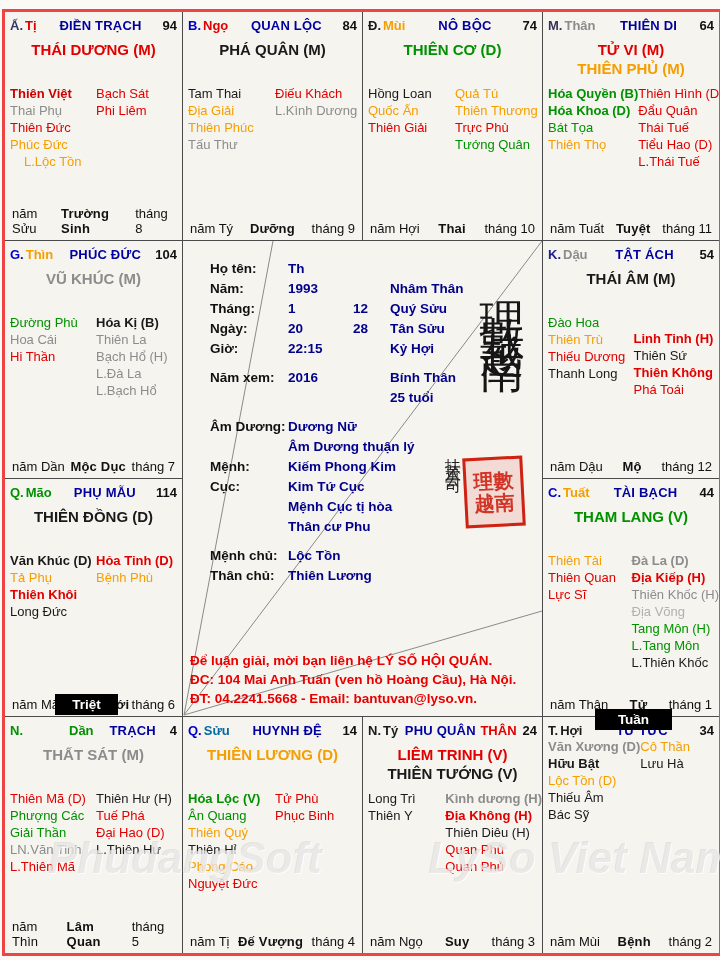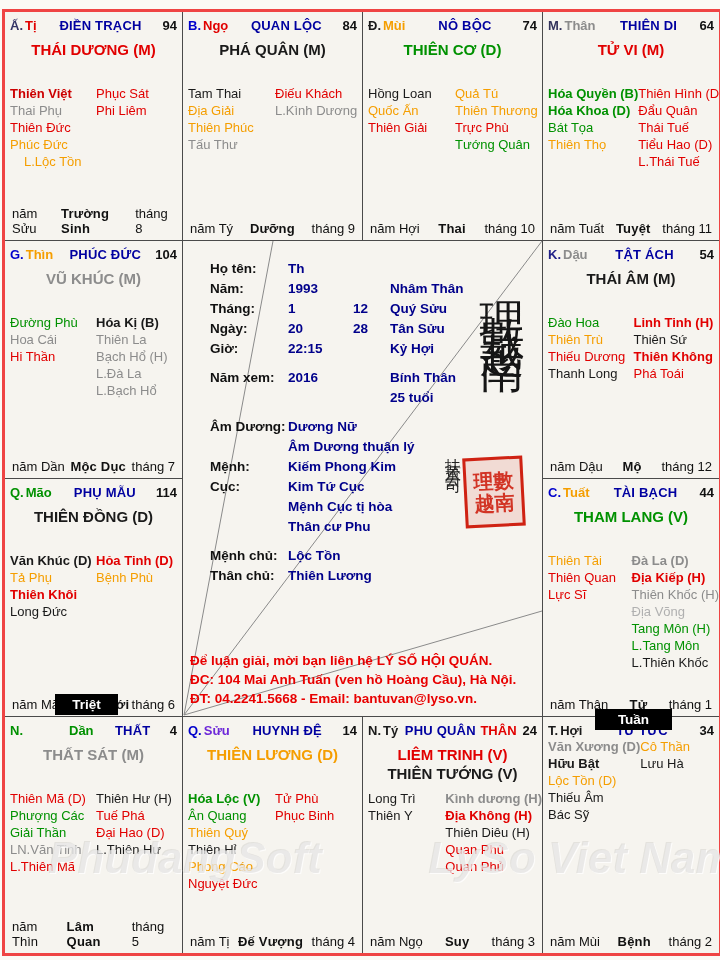--- a/index.html
+++ b/index.html
@@ -68,21 +68,21 @@
         </div>
       <div class="starcols">
         <div class="col">
             <div class="star" style="color: rgb(204, 0, 0); font-weight: bold;">Thiên Việt</div>
             <div class="star" style="color: rgb(140, 140, 140);">Thai Phụ</div>
             <div class="star" style="color: rgb(225, 0, 0);">Thiên Đức</div>
             <div class="star" style="color: rgb(245, 158, 0);">Phúc Đức</div>
             <div class="star" style="color: rgb(245, 158, 0); margin-left: 14px;">L.Lộc Tồn</div>
           </div>
         <div class="col">
-            <div class="star" style="color: rgb(225, 0, 0);">Phục Sát</div>
+            <div class="star" style="color: rgb(225, 0, 0);">Bạch Sát</div>
             <div class="star" style="color: rgb(225, 0, 0);">Phi Liêm</div>
           </div>
       </div>
       <div class="pfoot">
         <span>năm Sửu</span>
         <b>Trường Sinh</b>
         <span>tháng 8</span>
       </div>
     </div>
 
@@ -144,20 +144,21 @@
     </div>
 
     <div class="cell p3">
       <div class="phead">
         <span class="canchi"><span style="color: rgb(51, 51, 92);">M.</span><span style="color: rgb(140, 140, 140);">Thân</span></span>
         <span class="pname">THIÊN DI</span>
         <span class="pnum">64</span>
       </div>
       <div class="mains">
           <div class="mainstar" style="color: rgb(225, 0, 0);">TỬ VI (M)</div>
+          <div class="mainstar" style="color: rgb(245, 158, 0);">THIÊN PHỦ (M)</div>
         </div>
       <div class="starcols">
         <div class="col">
             <div class="star" style="color: rgb(0, 145, 0); font-weight: bold;">Hóa Quyền (B)</div>
             <div class="star" style="color: rgb(0, 145, 0); font-weight: bold;">Hóa Khoa (D)</div>
             <div class="star" style="color: rgb(0, 145, 0);">Bát Tọa</div>
             <div class="star" style="color: rgb(245, 158, 0);">Thiên Thọ</div>
           </div>
         <div class="col">
             <div class="star" style="color: rgb(225, 0, 0);">Thiên Hình (D)</div>
@@ -360,21 +361,21 @@
           <div class="mainstar" style="color: rgb(26, 26, 26);">THÁI ÂM (M)</div>
         </div>
       <div class="starcols">
         <div class="col">
             <div class="star" style="color: rgb(0, 145, 0);">Đào Hoa</div>
             <div class="star" style="color: rgb(245, 158, 0);">Thiên Trù</div>
             <div class="star" style="color: rgb(225, 0, 0);">Thiếu Dương</div>
             <div class="star" style="color: rgb(26, 26, 26);">Thanh Long</div>
           </div>
         <div class="col">
-            <div class="star" style="color: rgb(225, 0, 0); font-weight: bold;">Linh Tinh (H)</div>
+            <div class="star" style="color: rgb(225, 0, 0); font-weight: bold; margin-top: 16px;">Linh Tinh (H)</div>
             <div class="star" style="color: rgb(26, 26, 26);">Thiên Sứ</div>
             <div class="star" style="color: rgb(225, 0, 0); font-weight: bold;">Thiên Không</div>
             <div class="star" style="color: rgb(225, 0, 0);">Phá Toái</div>
           </div>
       </div>
       <div class="pfoot">
         <span>năm Dậu</span>
         <b>Mộ</b>
         <span>tháng 12</span>
       </div>
@@ -436,21 +437,21 @@
       <div class="pfoot">
         <span>năm Thân</span>
         <b>Tử</b>
         <span>tháng 1</span>
       </div>
     </div>
 
     <div class="cell p8">
       <div class="phead">
         <span class="canchi"><span style="color: rgb(0, 145, 0);">N.</span><span style="color: rgb(0, 145, 0); margin-left: 44px;">Dần</span></span>
-        <span class="pname">THẤT</span>
+        <span class="pname">TRẠCH</span>
         <span class="pnum">4</span>
       </div>
       <div class="mains">
           <div class="mainstar" style="color: rgb(140, 140, 140);">THẤT SÁT (M)</div>
         </div>
       <div class="starcols">
         <div class="col">
             <div class="star" style="color: rgb(225, 0, 0);">Thiên Mã (D)</div>
             <div class="star" style="color: rgb(0, 145, 0);">Phượng Các</div>
             <div class="star" style="color: rgb(0, 145, 0);">Giải Thần</div>
@@ -466,21 +467,21 @@
       </div>
       <div class="pfoot">
         <span>năm Thìn</span>
         <b>Lâm Quan</b>
         <span>tháng 5</span>
       </div>
     </div>
 
     <div class="cell p9">
       <div class="phead">
-        <span class="canchi"><span style="color: rgb(0, 0, 204);">Q.</span><span style="color: #6d28d9; margin-top: 12px;">Sửu</span></span>
+        <span class="canchi"><span style="color: rgb(0, 0, 204);">Q.</span><span style="color: #0369a1; margin-top: 12px;">Sửu</span></span>
         <span class="pname">HUYNH ĐỆ</span>
         <span class="pnum">14</span>
       </div>
       <div class="mains">
           <div class="mainstar" style="color: rgb(245, 158, 0);">THIÊN LƯƠNG (D)</div>
         </div>
       <div class="starcols">
         <div class="col">
             <div class="star" style="color: rgb(0, 145, 0); font-weight: bold;">Hóa Lộc (V)</div>
             <div class="star" style="color: rgb(0, 145, 0);">Ân Quang</div>

